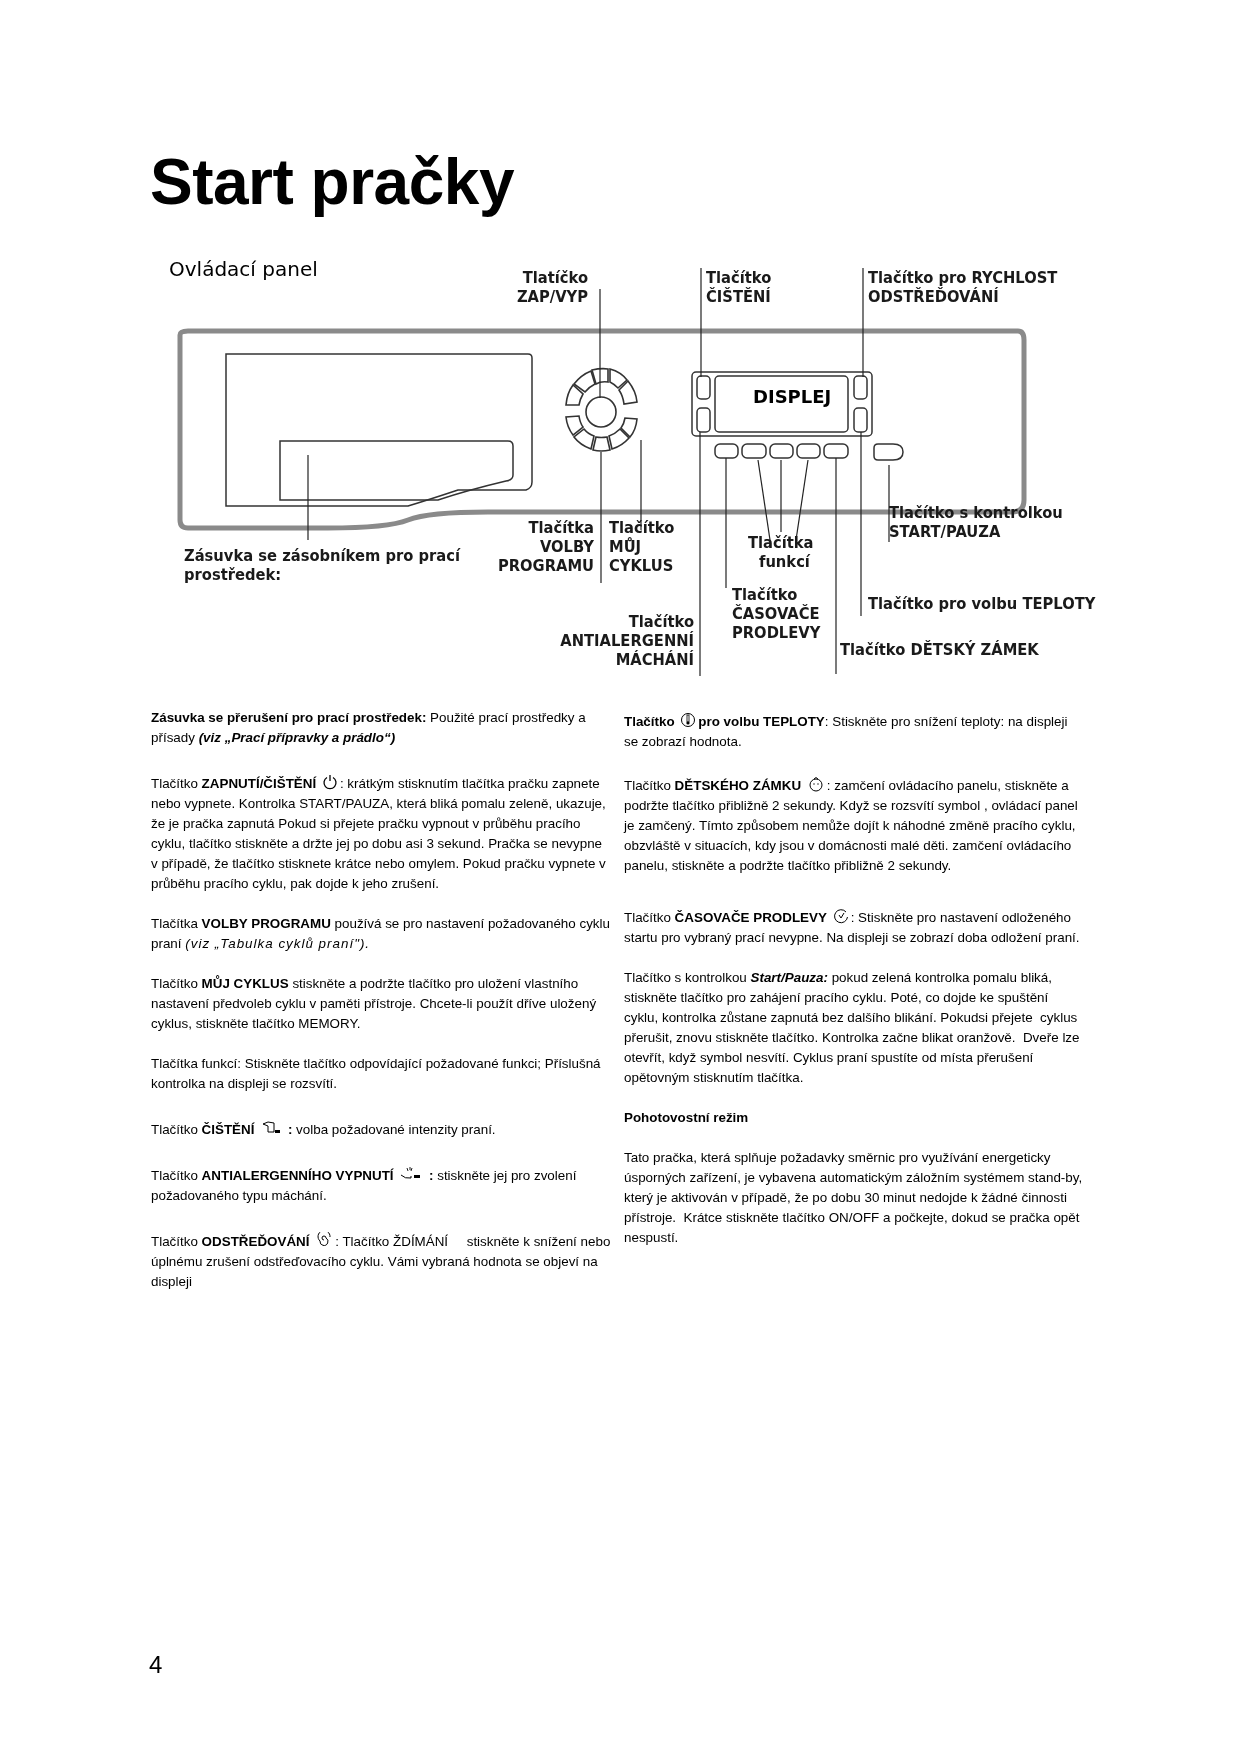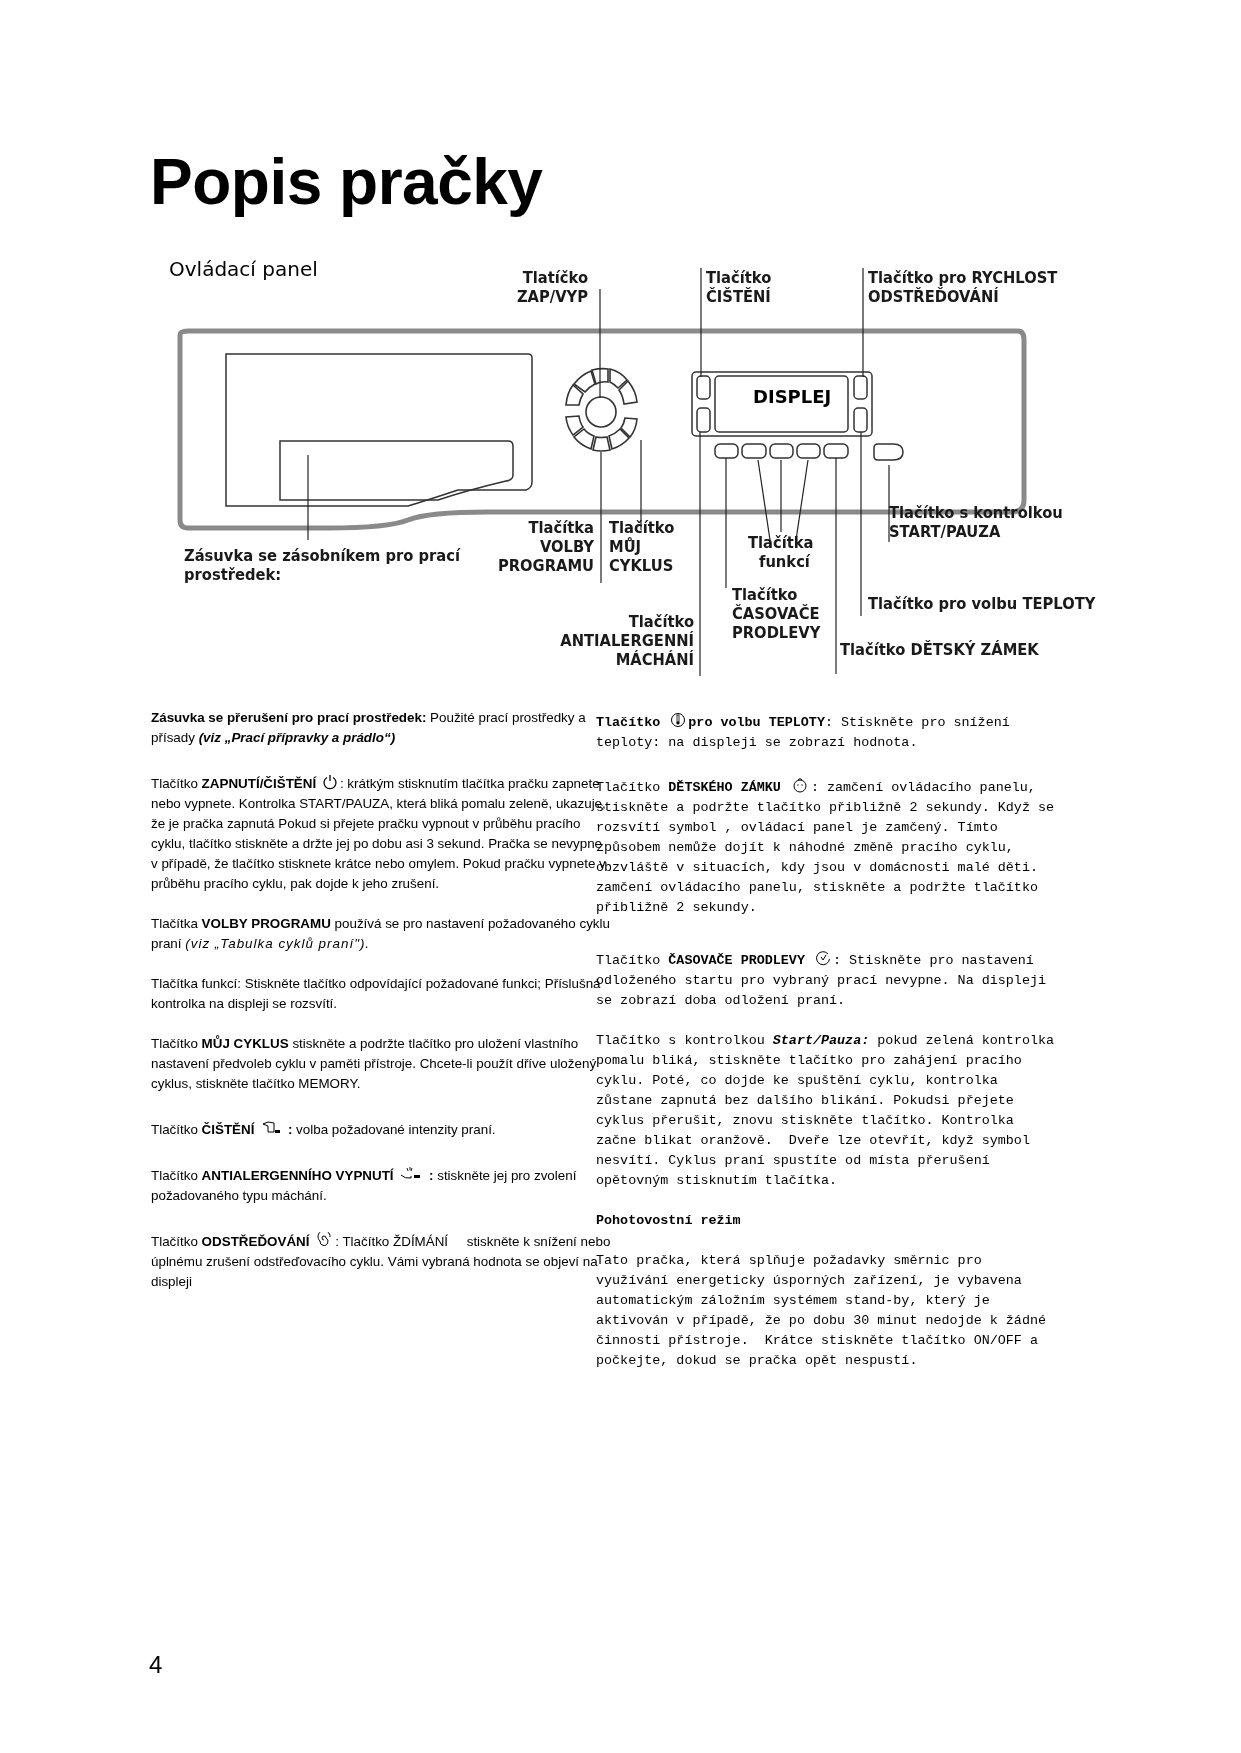--- a/index.html
+++ b/index.html
@@ -8,31 +8,31 @@
   .diagram { position: absolute; left: 8px; top: 0; width: 1241px; height: 700px; }
   .diagram svg { position: absolute; left: 0; top: 0; }
   .dlabel { position: absolute; font-family: "DejaVu Sans", sans-serif; font-weight: bold; font-size: 16px; line-height: 19px; color: #1a1a1a; white-space: nowrap; transform: scaleX(0.92); transform-origin: left top; }
   .dlabel.right { text-align: right; transform-origin: right top; }
   .dlabel span { display: block; }
   .panel-heading { position: absolute; left: 161px; top: 257px; font-size: 20px; font-weight: normal; font-family: "DejaVu Sans", sans-serif; }
   .display-text { position: absolute; left: 745px; top: 386px; font-family: "DejaVu Sans", sans-serif; font-weight: bold; font-size: 18px; }
   .col { position: absolute; font-size: 13.4px; line-height: 20px; }
   .col p { margin: 0 0 20px 0; }
   .col-left { left: 151px; top: 708px; width: 460px; }
-  .col-right { left: 596px; top: 712px; width: 460px; font-family: Liberation Mono, monospace; }
+  .col-right { left: 624px; top: 712px; width: 460px; }
   .b { font-weight: bold; }
   .bi { font-weight: bold; font-style: italic; }
   .i { font-style: italic; letter-spacing: 1px; }
   .ic { display: inline-block; vertical-align: -2px; margin: 0 2px; }
   .page-number { position: absolute; left: 149px; top: 1651px; font-size: 24px; }
 </style>
 </head>
 <body>
 
-<h1 class="page-title">Popis pračky</h1>
+<h1 class="page-title">Start pračky</h1>
 
 <div class="diagram">
   <svg width="1241" height="700" viewBox="0 0 1241 700">
 
     <path d="M 172 335 Q 172 331 180 331 L 1010 331 Q 1016 331 1016 340 L 1016 500 Q 1016 512 1004 512 L 480 512 Q 420 512 400 520 Q 380 528 320 528 L 180 528 Q 172 528 172 520 Z" fill="none" stroke="#8a8a8a" stroke-width="5"></path>
 
     <path d="M 218 354 L 520 354 Q 524 354 524 358 L 524 482 Q 524 488 518 490 L 450 490 Q 420 500 400 506 L 218 506 Z" fill="none" stroke="#333" stroke-width="1.5"></path>
 
     <path d="M 272 441 L 500 441 Q 505 441 505 446 L 505 475 Q 505 480 498 481 Q 460 490 430 500 L 272 500 Z" fill="none" stroke="#333" stroke-width="1.5"></path>
 
@@ -146,24 +146,24 @@
     <span>Tlačítko </span><span class="b">ZAPNUTÍ/ČIŠTĚNÍ</span>
     <svg class="ic" width="16" height="16" viewBox="0 0 16 16">
         <path d="M5 3.5 A6 6 0 1 0 11 3.5" fill="none" stroke="#000" stroke-width="1.3"></path>
         <line x1="8" y1="1" x2="8" y2="7" stroke="#000" stroke-width="1.3"></line>
       </svg><span>: krátkým stisknutím tlačítka pračku zapnete nebo vypnete. Kontrolka START/PAUZA, která bliká pomalu zeleně, ukazuje, že je pračka zapnutá Pokud si přejete pračku vypnout v průběhu pracího cyklu, tlačítko stiskněte a držte jej po dobu asi 3 sekund. Pračka se nevypne v případě, že tlačítko stisknete krátce nebo omylem. Pokud pračku vypnete v průběhu pracího cyklu, pak dojde k jeho zrušení.</span>
   </p>
   <p>
     <span>Tlačítka </span><span class="b">VOLBY PROGRAMU</span><span> používá se pro nastavení požadovaného cyklu praní </span><span class="i">(viz „Tabulka cyklů praní").</span>
   </p>
   <p>
+    <span>Tlačítko </span><span class="b">MŮJ CYKLUS</span><span> stiskněte a podržte tlačítko pro uložení vlastního nastavení předvoleb cyklu v paměti přístroje. Chcete-li použít dříve uložený cyklus, stiskněte tlačítko MEMORY.</span>
+  </p>
+  <p>
     <span>Tlačítka funkcí: Stiskněte tlačítko odpovídající požadované funkci; Příslušná kontrolka na displeji se rozsvítí.</span>
-  </p>
-  <p>
-    <span>Tlačítko </span><span class="b">MŮJ CYKLUS</span><span> stiskněte a podržte tlačítko pro uložení vlastního nastavení předvoleb cyklu v paměti přístroje. Chcete-li použít dříve uložený cyklus, stiskněte tlačítko MEMORY.</span>
   </p>
   <p style="margin-top:26px; margin-bottom:26px;">
     <span>Tlačítko </span><span class="b">ČIŠTĚNÍ</span>
     <svg class="ic" width="22" height="16" viewBox="0 0 22 16">
         <path d="M3 4 L8 2 L14 3 L14 12 L8 12 L8 6 Z" fill="none" stroke="#000" stroke-width="1"></path>
         <rect x="15" y="10" width="5" height="3" fill="#000"></rect>
       </svg><span class="b"> : </span><span>volba požadované intenzity praní.</span>
   </p>
   <p style="margin-bottom:26px;">
     <span>Tlačítko </span><span class="b">ANTIALERGENNÍHO VYPNUTÍ</span>

